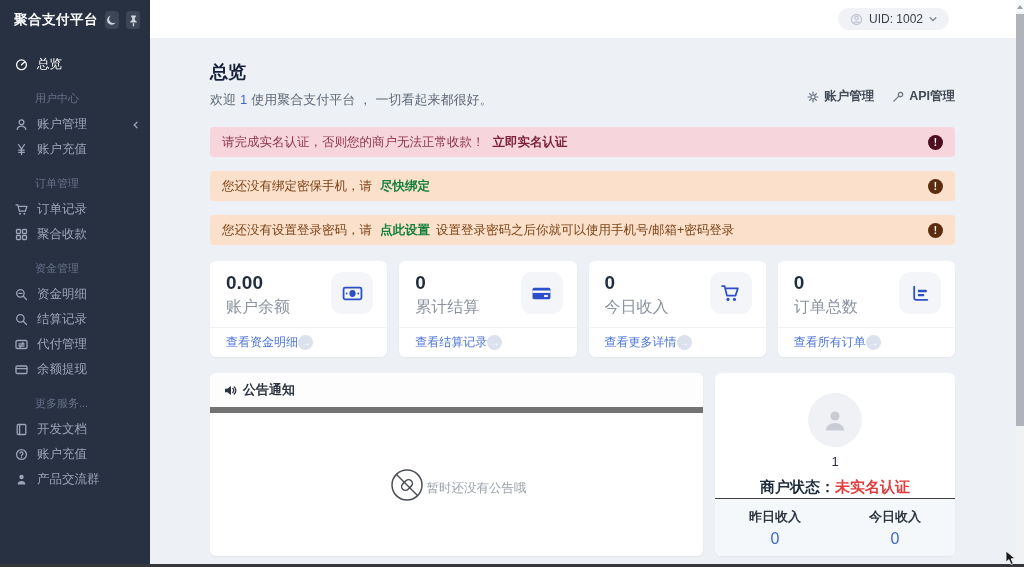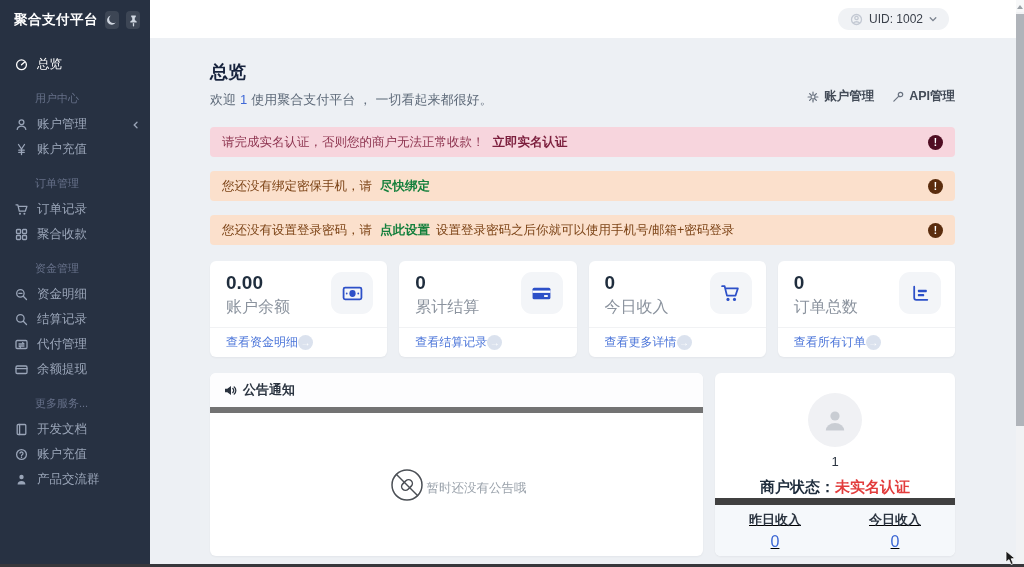--- a/index.html
+++ b/index.html
@@ -77,21 +77,21 @@
   .empty-txt { margin-top:7px; font-size:12.5px; color:#9aa2ab; }
 
   .mer-card { width:240px; background:#fff; border-radius:6px; box-shadow:0 1px 2px rgba(31,45,61,.05); display:flex; flex-direction:column; overflow:hidden; }
   .mer-top { flex:1; display:flex; flex-direction:column; align-items:center; padding-top:20px; }
   .avatar { width:54px; height:54px; border-radius:50%; background:#f0f1f4; display:flex; align-items:center; justify-content:center; color:#c9cdd3; }
   .avatar svg { width:28px; height:28px; }
   .avatar svg * { fill:currentColor; }
   .mer-uid { margin-top:7px; font-size:13px; color:#2b3440; }
   .mer-status { margin-top:9px; font-size:15px; font-weight:bold; color:#1f2d3d; }
   .mer-status .red { color:#e23c3c; }
-  .mer-foot { height:58px; background:#f5f8fb; border-top:7px solid #404040; display:flex;text-decoration:underline; }
+  .mer-foot { height:58px; background:#f5f8fb; border-top:1px solid #404040; display:flex; }
   .mcol { flex:1; display:flex; flex-direction:column; align-items:center; justify-content:center; gap:4px; }
   .mlab { font-size:13px; font-weight:bold; color:#2b3440; }
   .mval { font-size:16px; color:#3a66d4; }
 
   
   .vscroll { position:absolute; right:0; top:0; bottom:0; width:8px; background:#f1f2f4; z-index:20; }
   .vs-btn { height:12px; display:flex; align-items:flex-end; justify-content:center; background:#f7f8f9; padding-bottom:3px; }
   .vs-btn .tri { width:0; height:0; border-left:3px solid transparent; border-right:3px solid transparent; border-bottom:4px solid #9aa0a6; }
   .vs-thumb { position:absolute; left:0; right:0; top:14px; height:412px; background:#b0b4ba; }
   .bottom-strip { position:absolute; left:0; right:0; bottom:0; height:3px; background:#37373b; z-index:30; }

